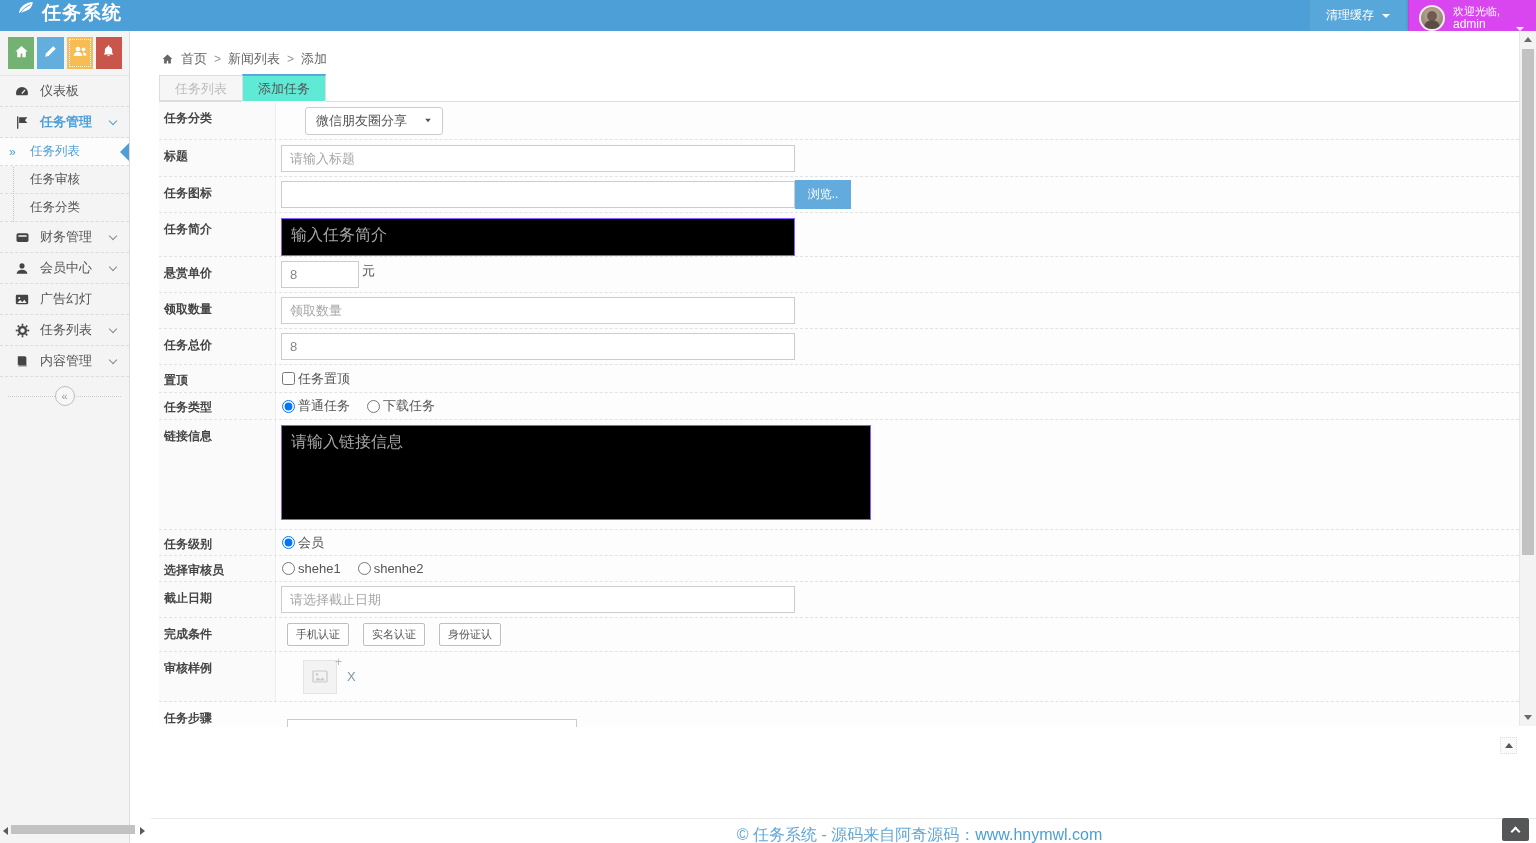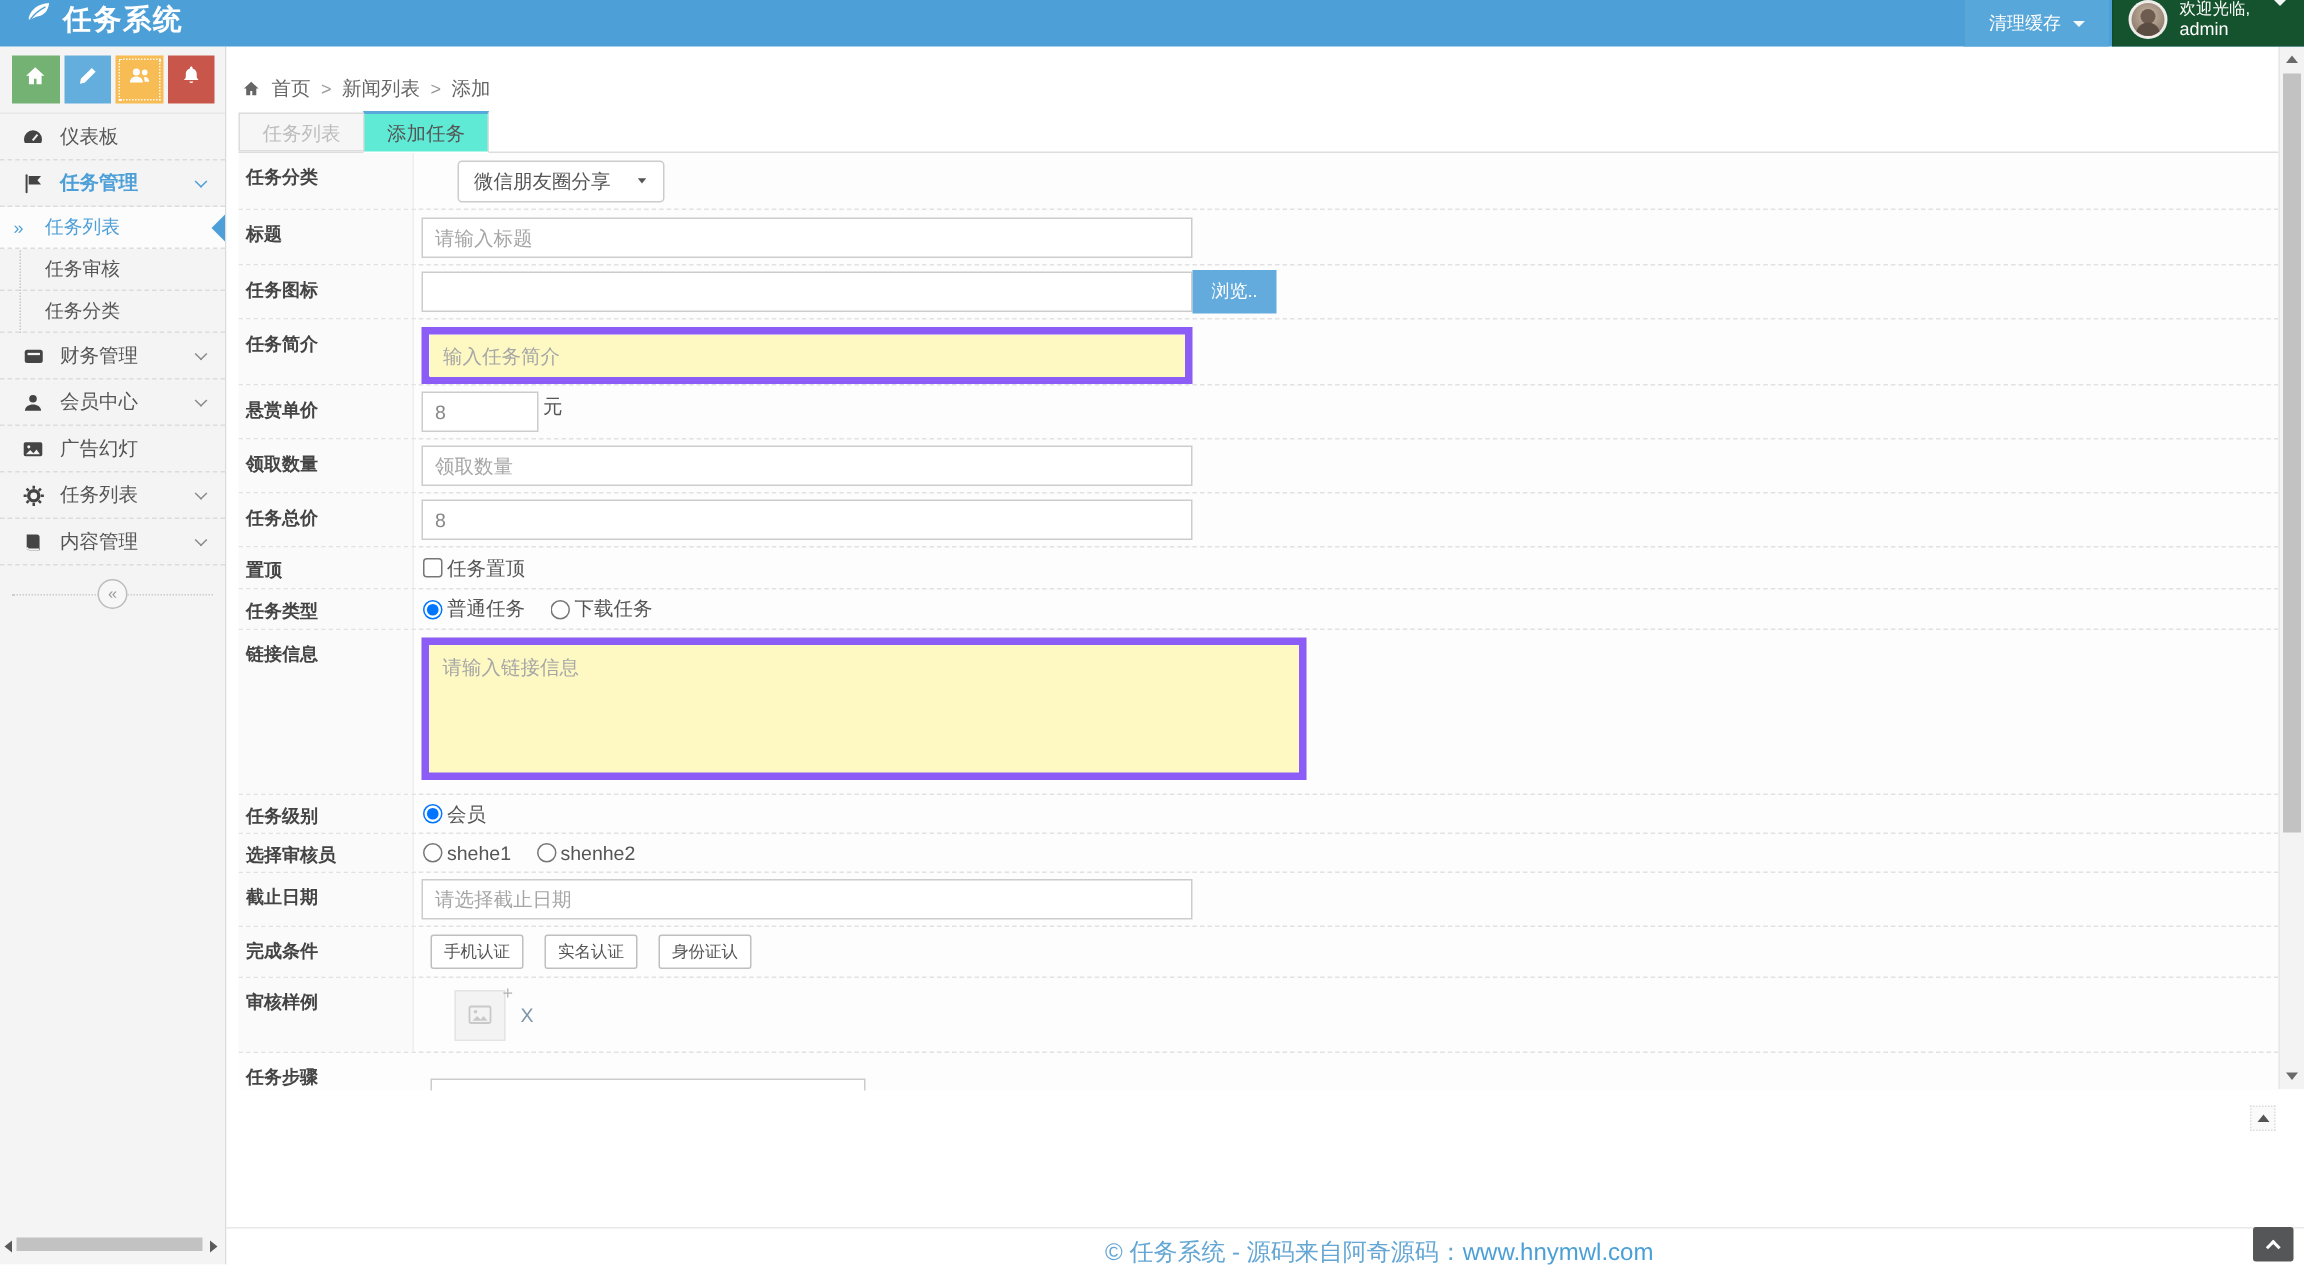--- a/index.html
+++ b/index.html
@@ -6,28 +6,28 @@
   html,body { width:1536px; height:843px; }
   body {
     position: relative; overflow: hidden; background:#fff;
     font-family: "Liberation Sans", sans-serif; color:#555;
   }
   
   .topbar { position:absolute; top:0; left:0; right:0; height:31px; background:#4d9fd7; color:#fff; z-index:20; }
   .logo { position:absolute; left:16px; top:0; height:31px; display:flex; align-items:flex-start; gap:8px; font-size:19px; font-weight:bold; letter-spacing:1px; }
   .topbar-right { position:absolute; right:0; top:0; height:31px; display:flex; }
   .cache-btn { background:#58a7da; padding:0 16px; display:flex; align-items:center; gap:8px; font-size:12px; cursor:pointer; border-left:1px solid rgba(0,0,0,.05); }
-  .user-btn { background:#14532d; margin-left:2px; padding:0 12px 0 10px; display:flex; align-items:flex-start; gap:8px; font-size:11px; cursor:pointer; border-left:1px solid rgba(0,0,0,.08); min-width:128px; }
+  .user-btn { background:#d946ef; margin-left:2px; padding:0 12px 0 10px; display:flex; align-items:flex-end; gap:8px; font-size:11px; cursor:pointer; border-left:1px solid rgba(0,0,0,.08); min-width:128px; }
   .caret-w { width:0; height:0; border-left:4px solid transparent; border-right:4px solid transparent; border-top:4px solid rgba(255,255,255,.95); }
   .avatar { width:26px; height:26px; border-radius:50%; border:2px solid rgba(255,255,255,.85); background:radial-gradient(circle at 50% 38%, #cbb9a6, #8f7e6f 75%); position:relative; overflow:hidden; flex:none; }
   .avatar::before { content:""; position:absolute; left:6px; top:4px; width:10px; height:10px; border-radius:50%; background:#6e5c50; }
   .avatar::after { content:""; position:absolute; left:3px; top:13px; width:16px; height:10px; border-radius:8px 8px 0 0; background:#5c4d43; }
   .welcome { line-height:13px; }
   
-  .sidebar { position:absolute; top:31px; left:0; width:151px; bottom:0; background:#f4f4f4; border-right:1px solid #dcdcdc; }
+  .sidebar { position:absolute; top:31px; left:0; width:130px; bottom:0; background:#f4f4f4; border-right:1px solid #dcdcdc; }
   .shortcuts { display:flex; gap:3px; padding:6px 7px 6px 8px; }
   .sc-btn { width:33px; height:32px; display:flex; align-items:center; justify-content:center; cursor:pointer; }
   .sc-btn.focus { outline:1px dotted rgba(255,255,255,.9); outline-offset:-3px; }
   .menu { border-top:1px solid #e7e7e7; }
   .menu-item { position:relative; height:31px; display:flex; align-items:center; padding-left:14px; gap:10px; font-size:13px; color:#555; border-bottom:1px dashed #dcdcdc; cursor:pointer; }
   .menu-item.active-parent { color:#4d9fd7; font-weight:bold; }
   .micon { width:16px; display:flex; justify-content:center; flex:none; }
   .chev { position:absolute; right:13px; width:6px; height:6px; border-right:1.6px solid #8a8a8a; border-bottom:1.6px solid #8a8a8a; transform:rotate(45deg); margin-top:-3px; }
   .chev.blue { border-color:#4d9fd7; }
   .submenu { position:relative; }
@@ -57,21 +57,21 @@
   
   .panel { position:absolute; top:71px; left:8px; right:17px; height:625px; overflow:hidden; background:#fdfdfd; }
   .frow { display:flex; border-bottom:1px dashed #e2e2e2; }
   .flabel { width:117px; flex:none; padding:8px 0 0 5px; font-size:12px; font-weight:bold; color:#444; background:#fafafa; border-right:1px solid #eeeeee; }
   .fctrl { flex:1; display:flex; align-items:center; position:relative; }
   .frow.vtop .fctrl { align-items:flex-start; padding-top:5px; }
   .txt { height:27px; border:1px solid #ccc; background:#fff; padding:0 8px; font-size:13px; color:#888; font-family:inherit; outline:none; }
   .txt.std { margin-left:5px; width:514px; }
   .txt.small { margin-left:5px; width:78px; }
   ::placeholder { color:#a6a6a6; opacity:1; }
-  .tarea { border:5px solid #8b5cf6; background:#fef9c3; padding:6px 9px; font-size:13px; color:#888; font-family:inherit; resize:none; outline:none; }
+  .tarea { border:1px solid #8b5cf6; background:#000000; padding:6px 9px; font-size:16px; color:#888; font-family:inherit; resize:none; outline:none; }
   .tarea.intro { margin-left:5px; width:514px; height:38px; }
   .tarea.link { margin-left:5px; width:590px; height:95px; }
   .select-box { margin-left:29px; width:138px; height:28px; border:1px solid #ccc; border-radius:3px; background:#fff; display:flex; align-items:center; justify-content:space-between; padding:0 10px; font-size:13px; color:#555; cursor:pointer; }
   .caret-d { width:0; height:0; border-left:4px solid transparent; border-right:4px solid transparent; border-top:5px solid #555; }
   .browse-btn { width:56px; height:29px; background:#64abdd; color:#fff; font-size:12px; display:flex; align-items:center; justify-content:center; cursor:pointer; flex:none; }
   .unit { align-self:flex-start; padding-top:5px; margin-left:3px; font-size:13px; color:#555; }
   .opt { display:flex; align-items:center; gap:3px; font-size:13px; color:#555; cursor:pointer; }
   .opt input { cursor:pointer; }
   .opts { margin-left:6px; display:flex; gap:17px; }
   .cond-btn { margin-right:14px; border:1px solid #bfbfbf; background:#fff; color:#555; font-size:11px; padding:3px 8px; border-radius:2px; cursor:pointer; font-family:inherit; }

